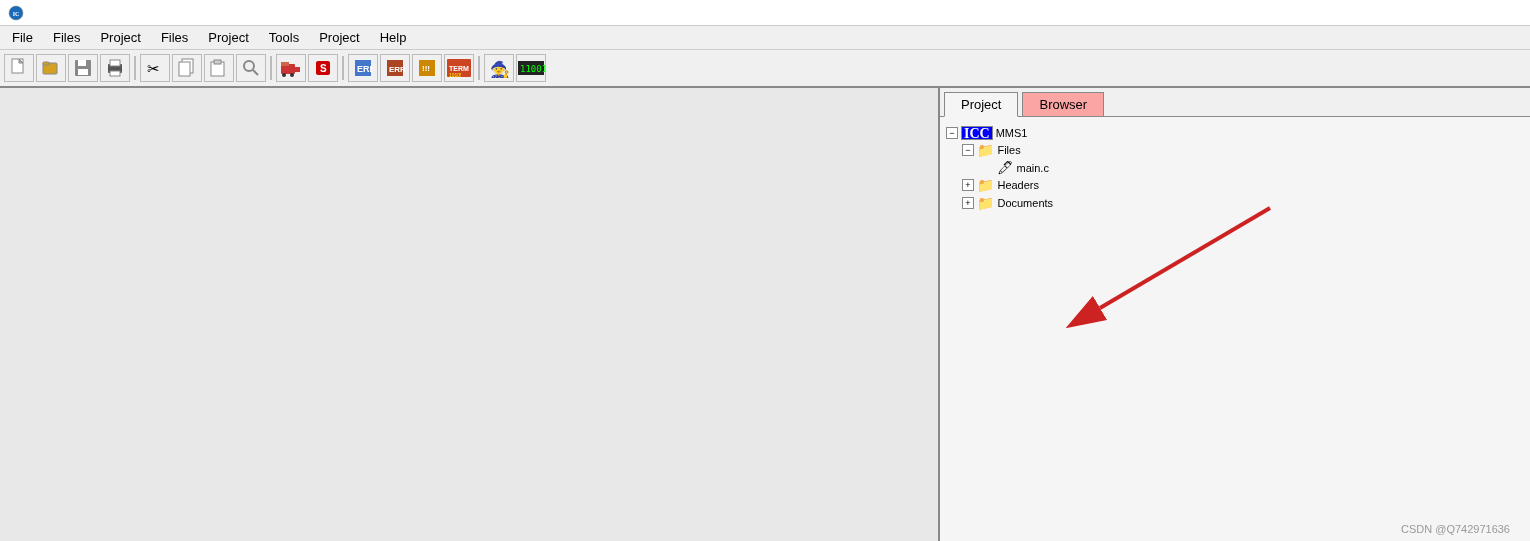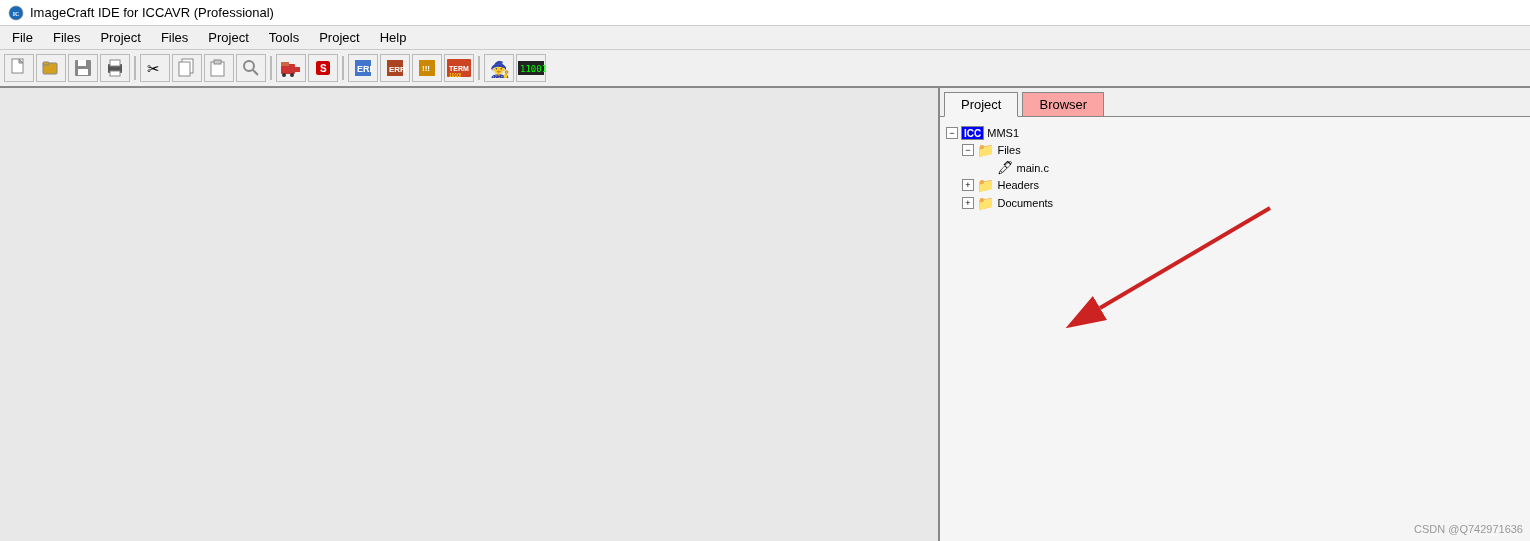--- a/index.html
+++ b/index.html
@@ -154,40 +154,40 @@
       flex-shrink: 0;
     }
     .tree-label {
       font-size: 11px;
     }
 
     
     .status-bar {
       position: absolute;
       bottom: 6px;
-      right: 7px;
+      right: 20px;
       font-size: 11px;
       color: #999;
     }
 
     
     .annotation-arrow {
       position: absolute;
       pointer-events: none;
     }
 
     
     .icc-icon {
       display: inline-block;
       background: #00f;
       color: #fff;
-      font-size: 10px;
+      font-size: 14px;
       font-weight: bold;
       padding: 0 2px;
-      font-family: Liberation Sans, sans-serif;
+      font-family: Liberation Serif, serif;
       line-height: 14px;
       height: 14px;
       border: 1px solid #888;
     }
 
     
     .folder-icon {
       color: #d4a020;
       font-size: 14px;
     }
@@ -196,21 +196,20 @@
 <body>
 
 <div class="title-bar">
   <span class="title-bar-icon">
     
     <svg width="16" height="16" viewBox="0 0 16 16">
       <circle cx="8" cy="8" r="7" fill="#1a6ab8" stroke="#888" stroke-width="0.5"></circle>
       <text x="8" y="11" text-anchor="middle" fill="white" font-size="6" font-family="serif" font-weight="bold">IC</text>
     </svg>
   </span>
-  <span class="title-bar-text">ImageCraft IDE for ICCAVR (Professional)</span>
 </div>
 
 <div class="menu-bar">
 
 <div class="menu-item">File</div>
     <div class="menu-item">Files</div>
     <div class="menu-item">Project</div>
     <div class="menu-item">Files</div>
     <div class="menu-item">Project</div>
     <div class="menu-item">Tools</div>

